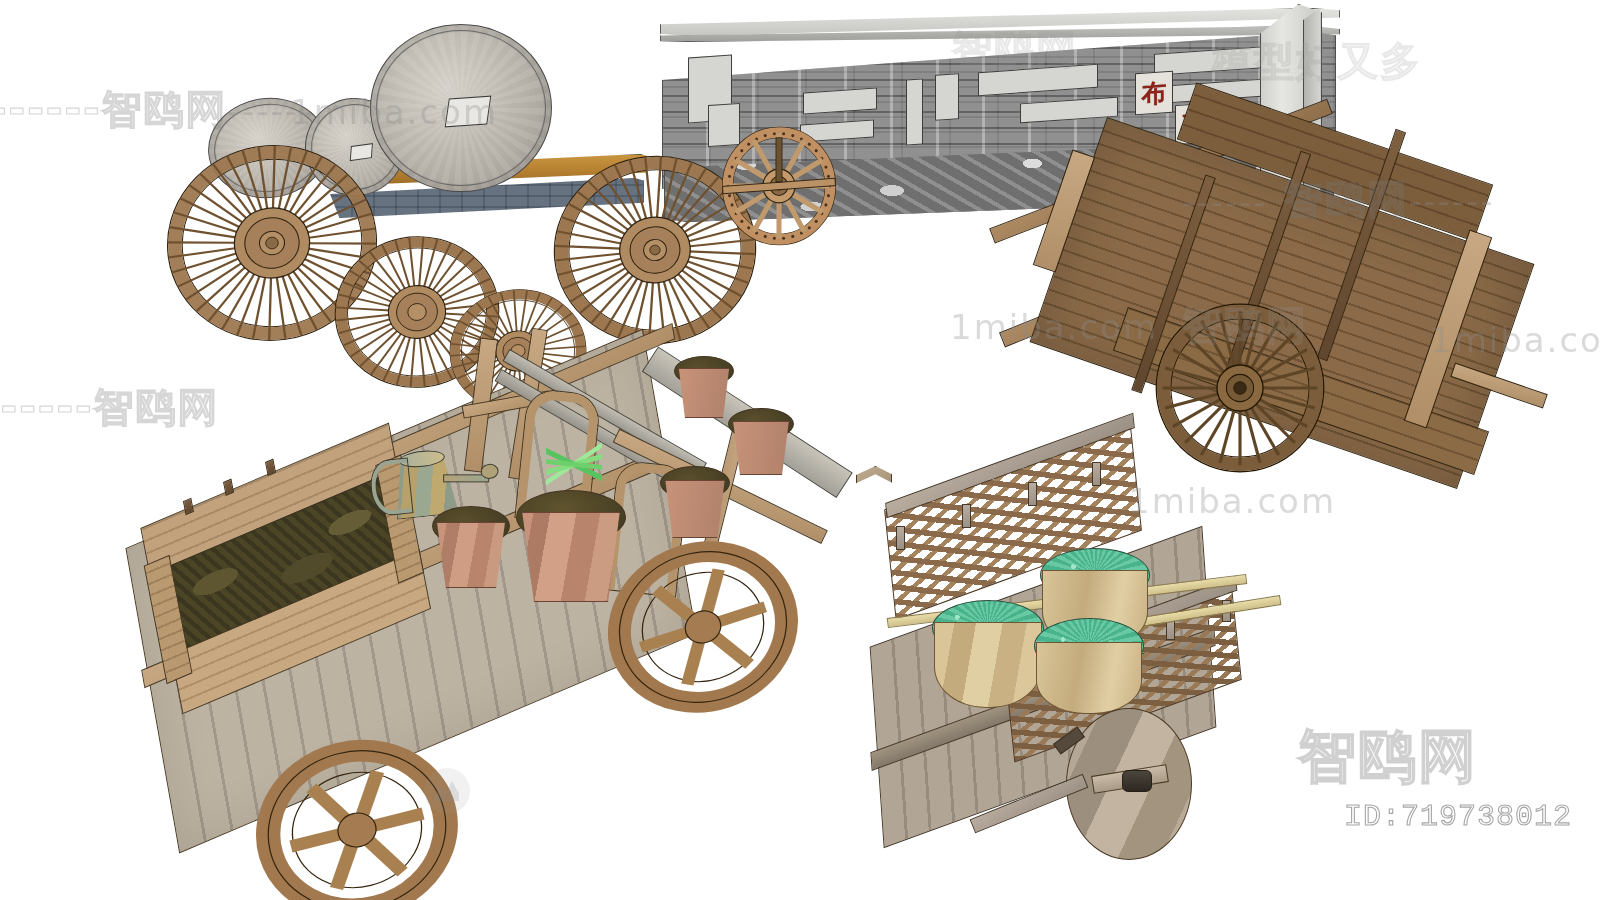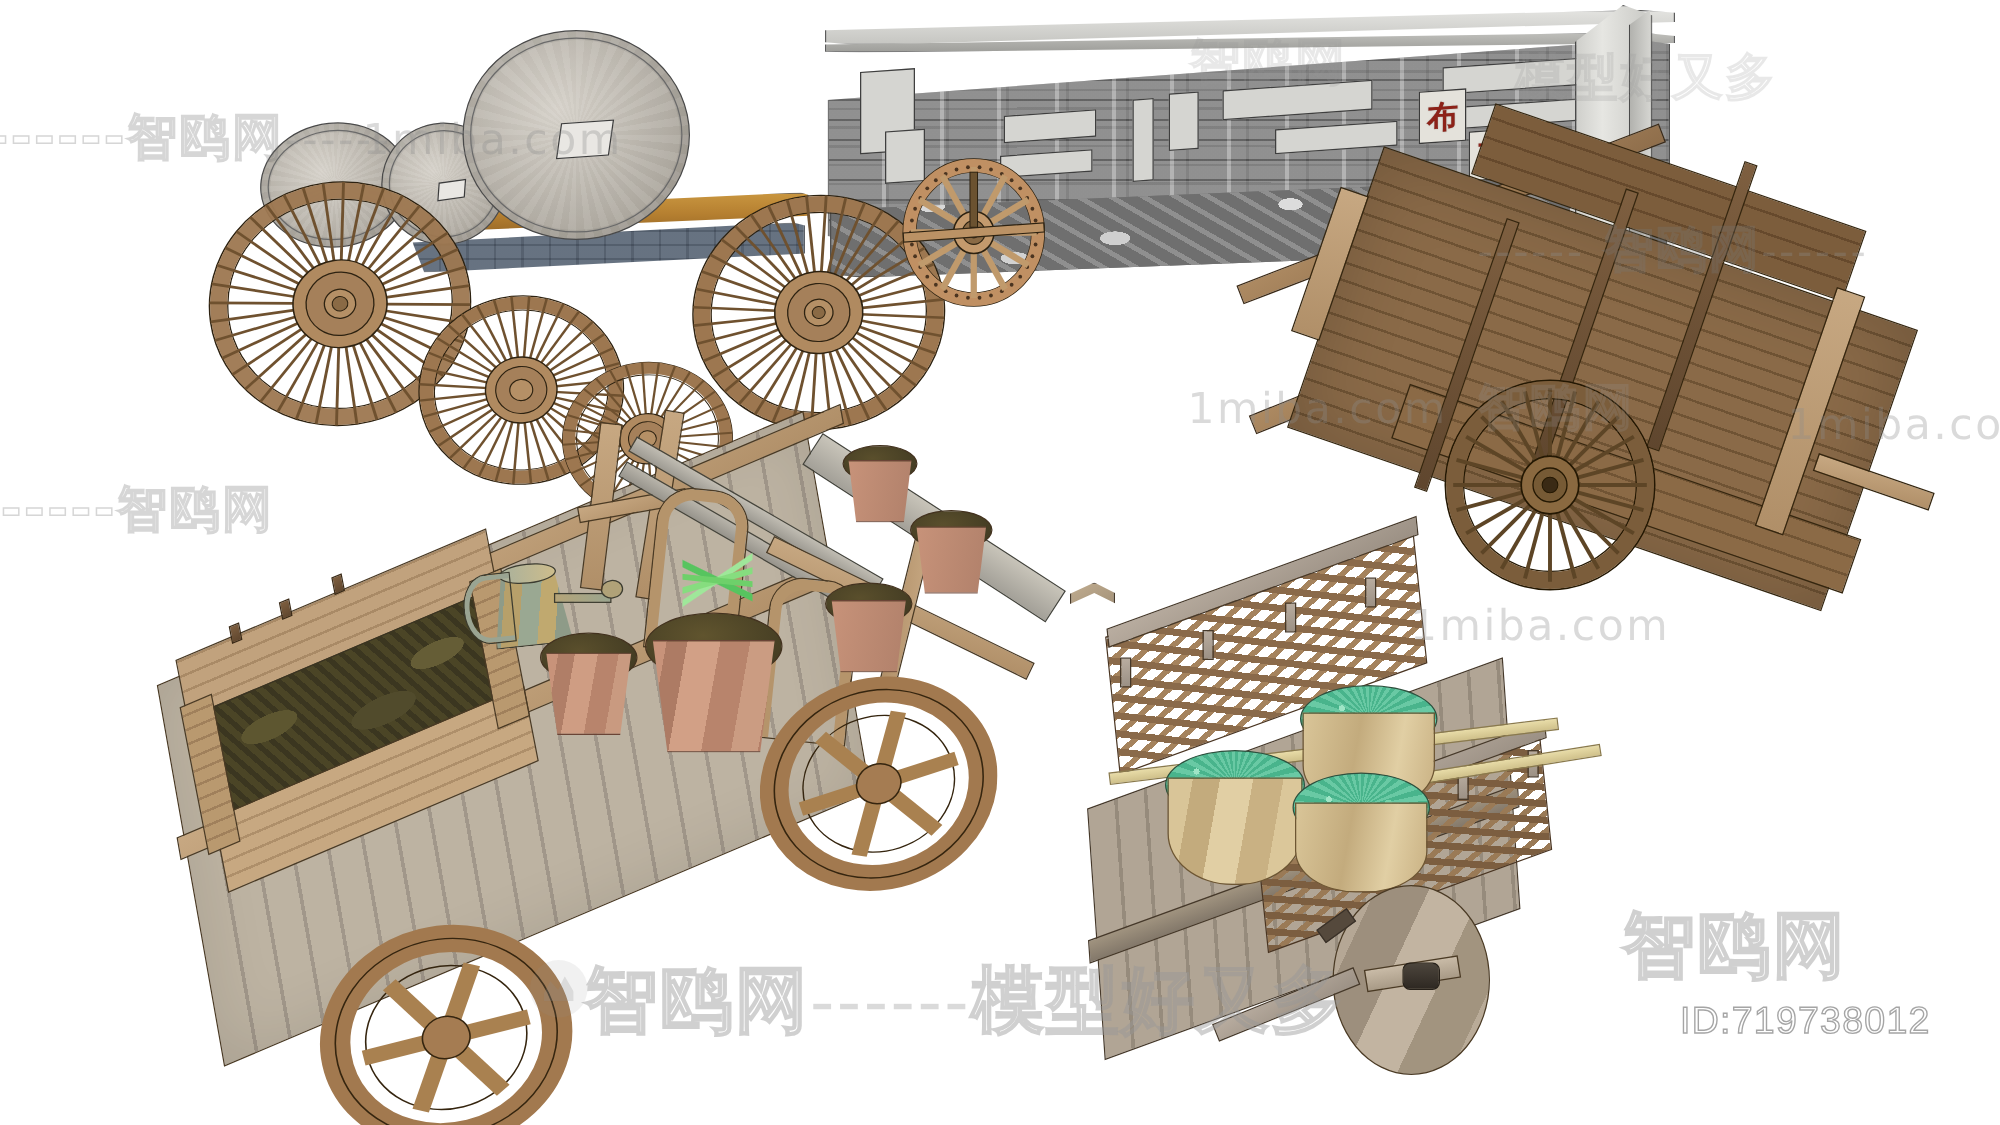--- a/index.html
+++ b/index.html
@@ -12,21 +12,21 @@
   
   #wm{position:absolute;inset:0;pointer-events:none;z-index:60;}
   .wm-row{position:absolute;white-space:nowrap;color:transparent;
           font-size:40px;font-weight:700;letter-spacing:2px;
           -webkit-text-stroke:1.2px rgba(120,120,120,.30);
           font-family:"DejaVu Sans","Liberation Sans",sans-serif;}
   .wm-faint{-webkit-text-stroke:1.1px rgba(150,150,150,.22);}
   .wm-lat{font-size:34px;-webkit-text-stroke:0px;color:rgba(140,140,140,.32);font-weight:400;}
   .wm-big{font-size:58px;-webkit-text-stroke:1.6px rgba(150,150,150,.45);}
   .wm-id{font-size:30px;-webkit-text-stroke:1.1px rgba(110,110,110,.62);color:transparent;
-         font-family:Liberation Sans, sans-serif;letter-spacing:1px;}
+         font-family:Liberation Mono, monospace;letter-spacing:1px;}
   .wm-logo{position:absolute;width:46px;height:46px;border-radius:50%;
            background:rgba(150,150,150,.13);}
   .wm-logo:after{content:"";position:absolute;left:11px;top:13px;width:24px;height:20px;
            background:rgba(140,140,140,.22);
            clip-path:polygon(0 70%,22% 20%,48% 55%,70% 0,100% 62%,100% 100%,0 100%);}
 
   
   #wall{left:648px;top:2px;width:700px;height:230px;transform:rotate(0deg);}
   .wall-cap{position:absolute;background:#d9d9d6;border:1px solid #5b5b5b;}
   .brickface{position:absolute;overflow:hidden;border:1px solid #4f4f4f;
@@ -744,23 +744,20 @@
 
     <div class="wm-row" style="left:-18px;top:380px;">
       <span>------</span><span>智鸥网</span>
     </div>
 
     <div class="wm-row wm-faint" style="left:1128px;top:476px;">
       <span class="wm-lat">1miba.com</span>
     </div>
 
     <div class="wm-logo" style="left:424px;top:768px;"></div>
-    <div class="wm-row wm-big" style="left:468px;top:762px;">
-      <span>智鸥网</span><span class="wm-lat" style="font-size:54px;">------</span><span>模型好又多</span>
-    </div>
 
     <div class="wm-row wm-big" style="left:1298px;top:718px;">
       <span>智鸥网</span>
     </div>
     <div class="wm-id" style="position:absolute;left:1344px;top:800px;">
       <span>ID:719738012</span>
     </div>
   </div>
 
   <div class="sr">Ancient Chinese Farm Cart and Millstone 3D Model Scene</div>

